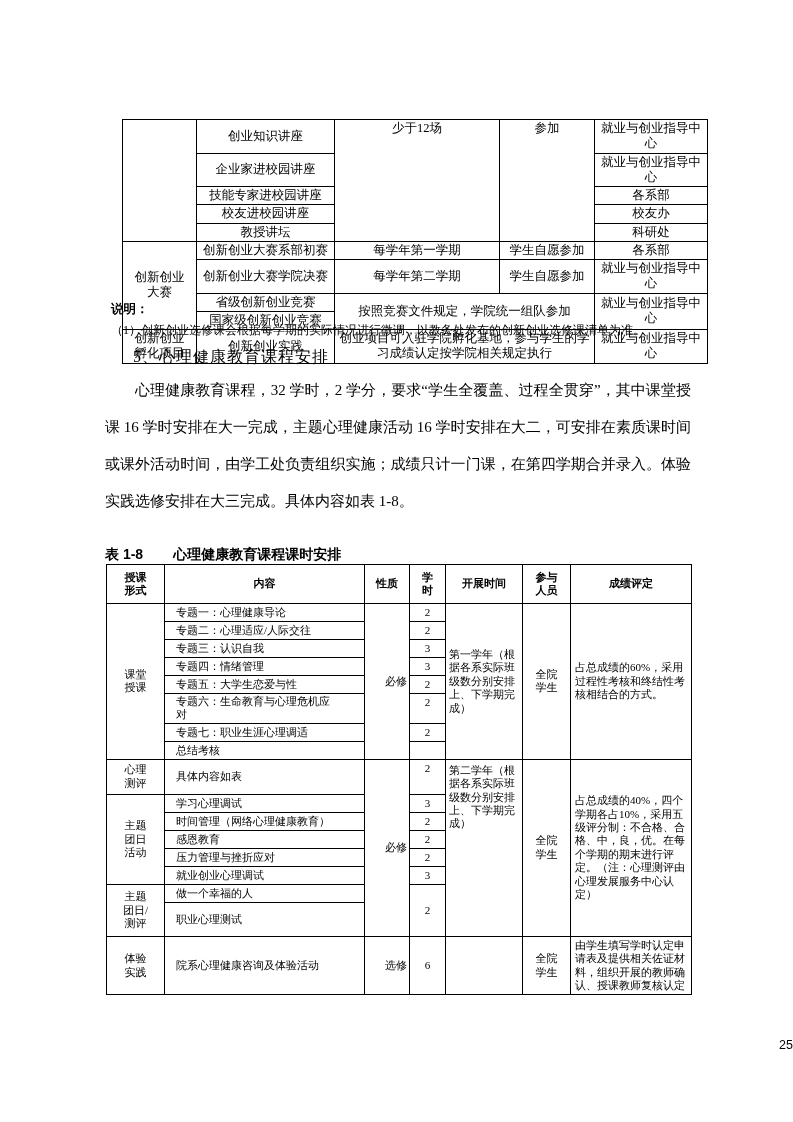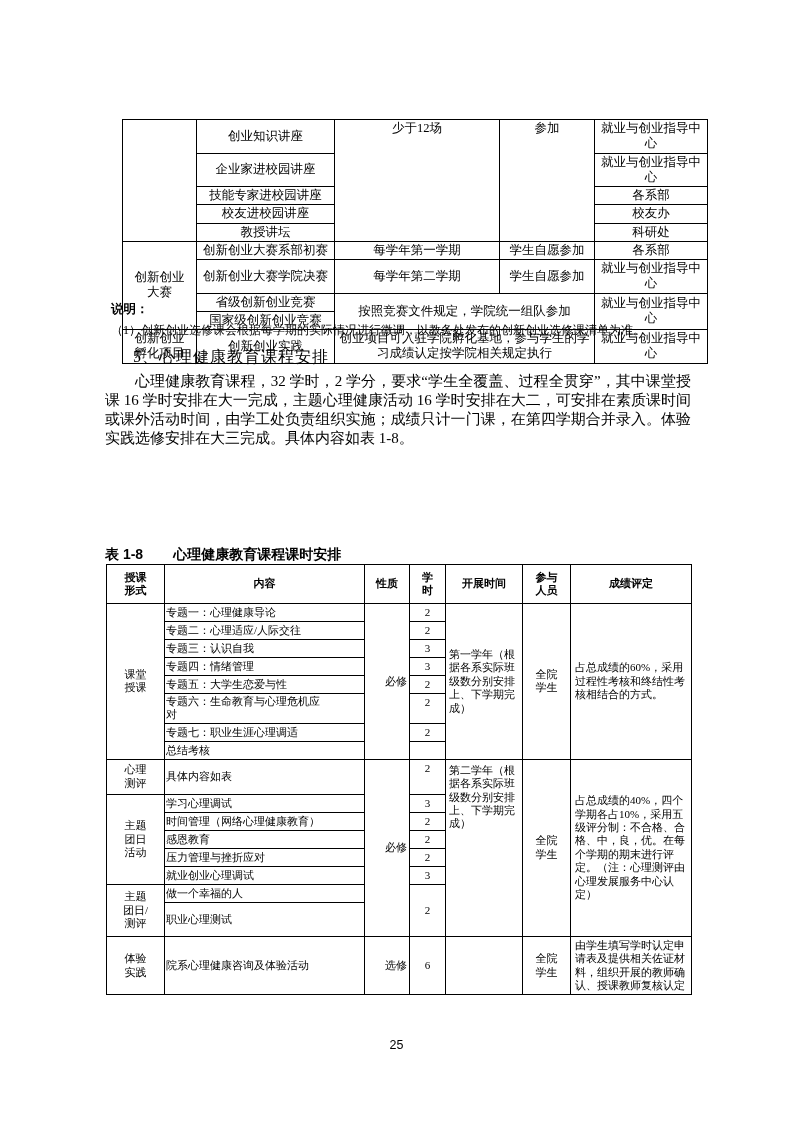--- a/index.html
+++ b/index.html
@@ -19,44 +19,44 @@
 
   
   .note { position:absolute; left:111px; top:301px; width:575px; }
   .note-label { font-weight:bold; font-size:12.5px; font-family:Liberation Mono, monospace; }
   .note-item { font-size:12px; margin-top:4px; }
 
   
   .heading { position:absolute; left:133px; top:347px; font-size:16px; letter-spacing:1px; }
   .para {
     position:absolute; left:105px; top:372px; width:586px;
-    font-size:15px; line-height:19px; text-align:justify; text-indent:30px;
+    font-size:15px; line-height:37px; text-align:justify; text-indent:30px;
   }
 
   
   .caption { position:absolute; left:105px; top:546px; width:586px; text-align:left;
              font-weight:bold; font-size:14px; font-family:"Liberation Sans","DejaVu Sans",sans-serif; }
   .caption .gap { display:inline-block; width:30px; }
 
   
   #t2 { position:absolute; left:106px; top:564px; width:585px; font-size:11px; }
   #t2 th { font-weight:bold; text-align:center; vertical-align:middle; height:36px;
            white-space:pre-line; font-family:"Liberation Sans","DejaVu Sans",sans-serif; }
   #t2 td { height:15px; vertical-align:middle; }
   #t2 td.c-form   { text-align:center; white-space:pre-line; }
-  #t2 td.c-cont   { text-align:left; padding-left:1px; }
+  #t2 td.c-cont   { text-align:left; padding-left:11px; }
   #t2 td.c-nat    { text-align:right; }
   #t2 td.c-hrs    { text-align:center; }
   #t2 td.c-hrs.vt { vertical-align:top; padding-top:2px; }
   #t2 td.c-time   { text-align:left; padding:2px 3px; vertical-align:middle; }
   #t2 td.c-part   { text-align:center; white-space:pre-line; }
   #t2 td.c-eval   { text-align:left; padding:2px 4px; vertical-align:middle; }
   #t2 tr.tall td  { height:31px; }
 
-  .pagenum { position:absolute; left:0; top:1038px; width:793px; text-align:center; font-size:12.5px;
+  .pagenum { position:absolute; left:0; top:1038px; width:793px; text-align:right; font-size:12.5px;
              font-family:"Liberation Sans","DejaVu Sans",sans-serif; }
 </style>
 </head>
 <body>
 
 <div class="page">
 
   <table id="t1">
     <colgroup>
         <col style="width:74px">

